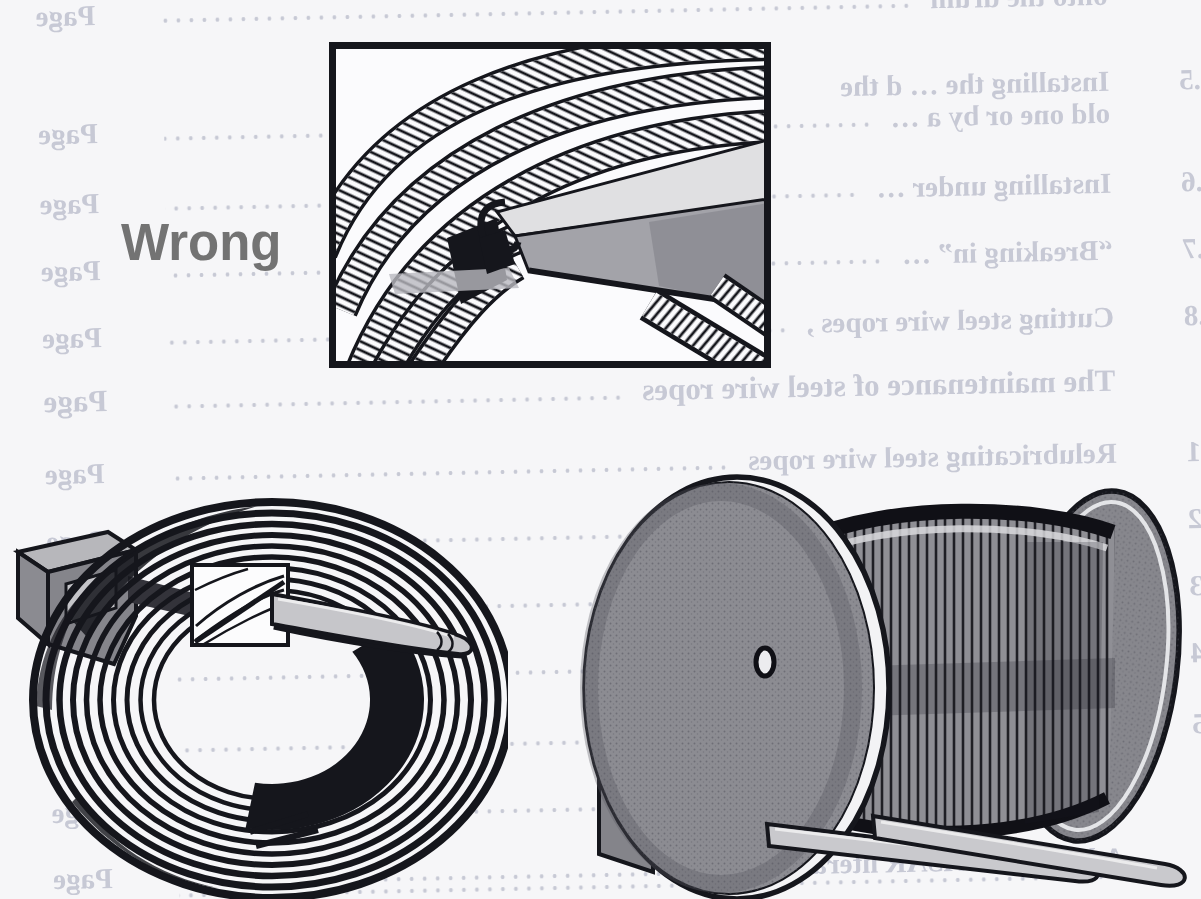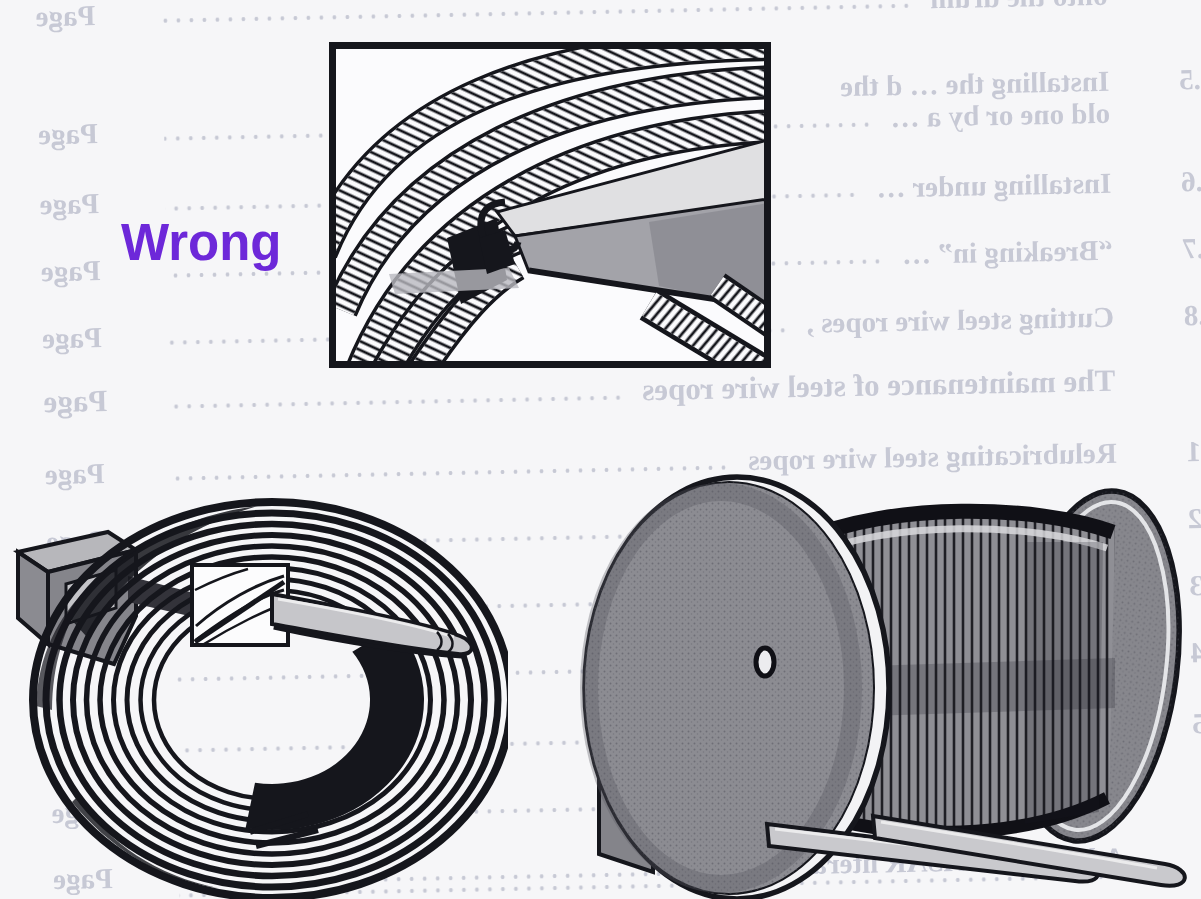--- a/index.html
+++ b/index.html
@@ -13,21 +13,21 @@
            white-space:nowrap;font-size:29px;font-weight:600;line-height:34px;}
   .toc-row.big{font-size:31px;font-weight:700;}
   .toc-num{flex:0 0 92px;box-sizing:border-box;padding-left:26px;}
   .toc-title{margin-left:40px;}
   .toc-leader{flex:1 1 auto;height:6px;margin:0 18px;align-self:flex-end;margin-bottom:7px;
               background:radial-gradient(circle,currentColor 1.7px,transparent 2.2px);
               background-size:13px 6px;background-repeat:repeat-x;background-position:0 50%;}
   .toc-page{flex:0 0 196px;box-sizing:border-box;text-align:right;padding-right:88px;}
   
   #wrong{position:absolute;left:121px;top:213px;font-family:"Liberation Sans",sans-serif;
-         font-size:51px;font-weight:600;color:#6d28d9;letter-spacing:0;text-align:center;}
+         font-size:51px;font-weight:600;color:#737373;letter-spacing:0;text-align:center;}
   .art{position:absolute;}
 </style>
 </head>
 <body>
 
 <div id="stage">
 
   <div id="bleed">
       <div class="toc-row" style="top: -12px;">
       <span class="toc-num"></span>

